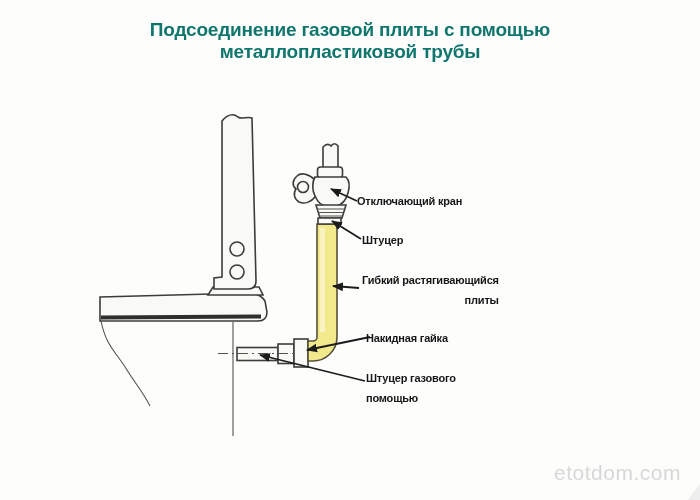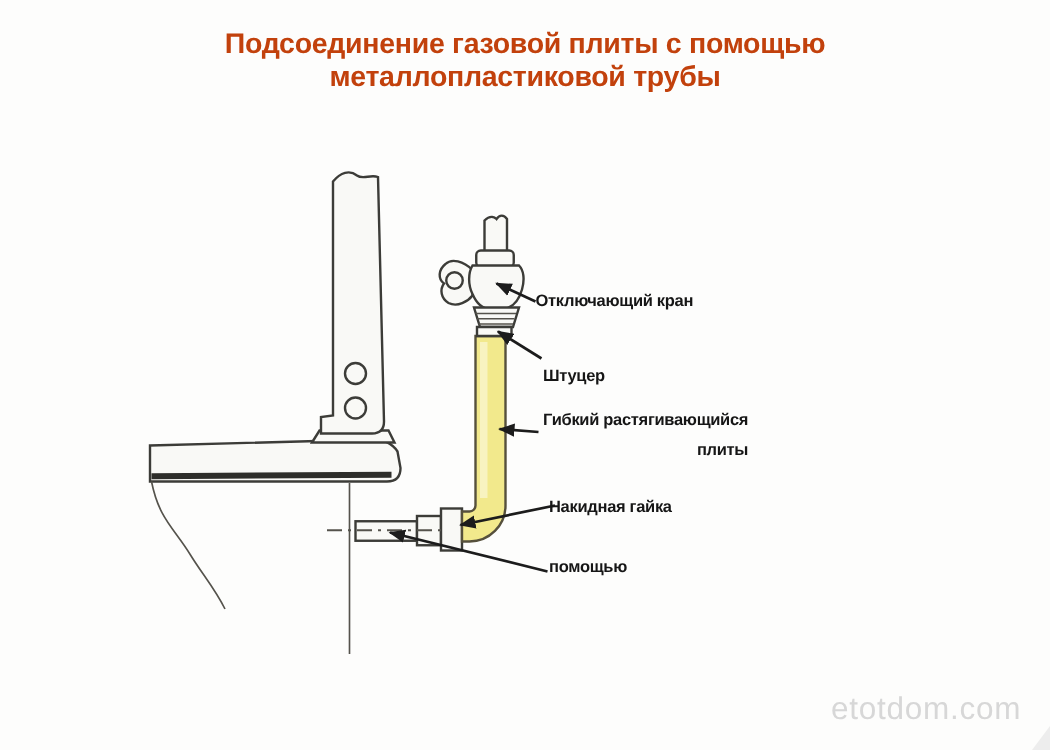--- a/index.html
+++ b/index.html
@@ -3,30 +3,30 @@
 <meta charset="utf-8">
 <style>
   html,body{margin:0;padding:0;background:#ffffff;}
   .canvas{
     position:relative;width:700px;height:500px;overflow:hidden;
     background:#fdfdfc;
     font-family:"Liberation Sans","DejaVu Sans",sans-serif;
   }
   .title{
     position:absolute;top:19px;left:0;right:0;text-align:center;
-    font-weight:700;font-size:19px;line-height:22px;color:#c2410c;
+    font-weight:700;font-size:19px;line-height:22px;color:#0f766e;
     letter-spacing:-0.2px;
   }
   .diagram-svg{position:absolute;left:0;top:0;}
   .callout{
     position:absolute;font-weight:700;font-size:11px;line-height:20px;
     color:#161616;letter-spacing:-0.2px;white-space:nowrap;
   }
   .cl-shutoff{left:357px;top:191px;}
-  .cl-fitting{left:362px;top:241px;}
+  .cl-fitting{left:362px;top:230px;}
   .cl-hose{left:362px;top:270px;text-align:right;}
   .cl-nut{left:366px;top:328px;}
   .cl-appliance{left:366px;top:368px;}
   .watermark{
     position:absolute;left:554px;top:461px;font-size:21px;font-weight:400;
     letter-spacing:0.5px;
   }
   .metal{fill:#f9f9f6;stroke:#3c3c38;stroke-width:1.6;}
   .thin{stroke:#55534c;stroke-width:1.1;fill:none;}
   .arrow{stroke:#1c1c1c;stroke-width:1.8;fill:none;}
@@ -103,18 +103,19 @@
     <div>Штуцер</div>
   </div>
   <div class="callout cl-hose">
     <div>Гибкий растягивающийся</div>
     <div>плиты</div>
   </div>
   <div class="callout cl-nut">
     <div>Накидная гайка</div>
   </div>
   <div class="callout cl-appliance">
+    <div>Штуцер газового</div>
     <div>помощью</div>
   </div>
 
   <div class="watermark" style="color: rgb(215, 215, 215);">etotdom.com</div>
 
 </div>
 
 </body></html>

